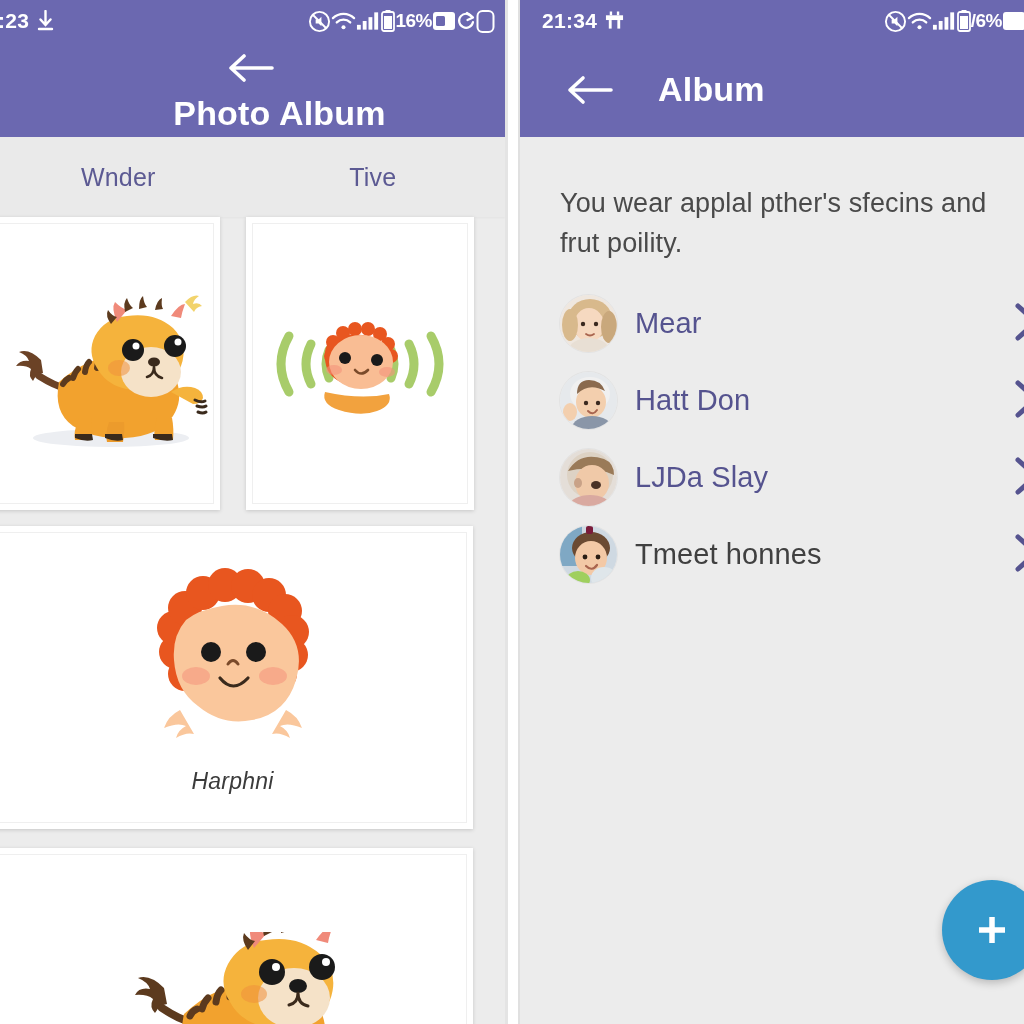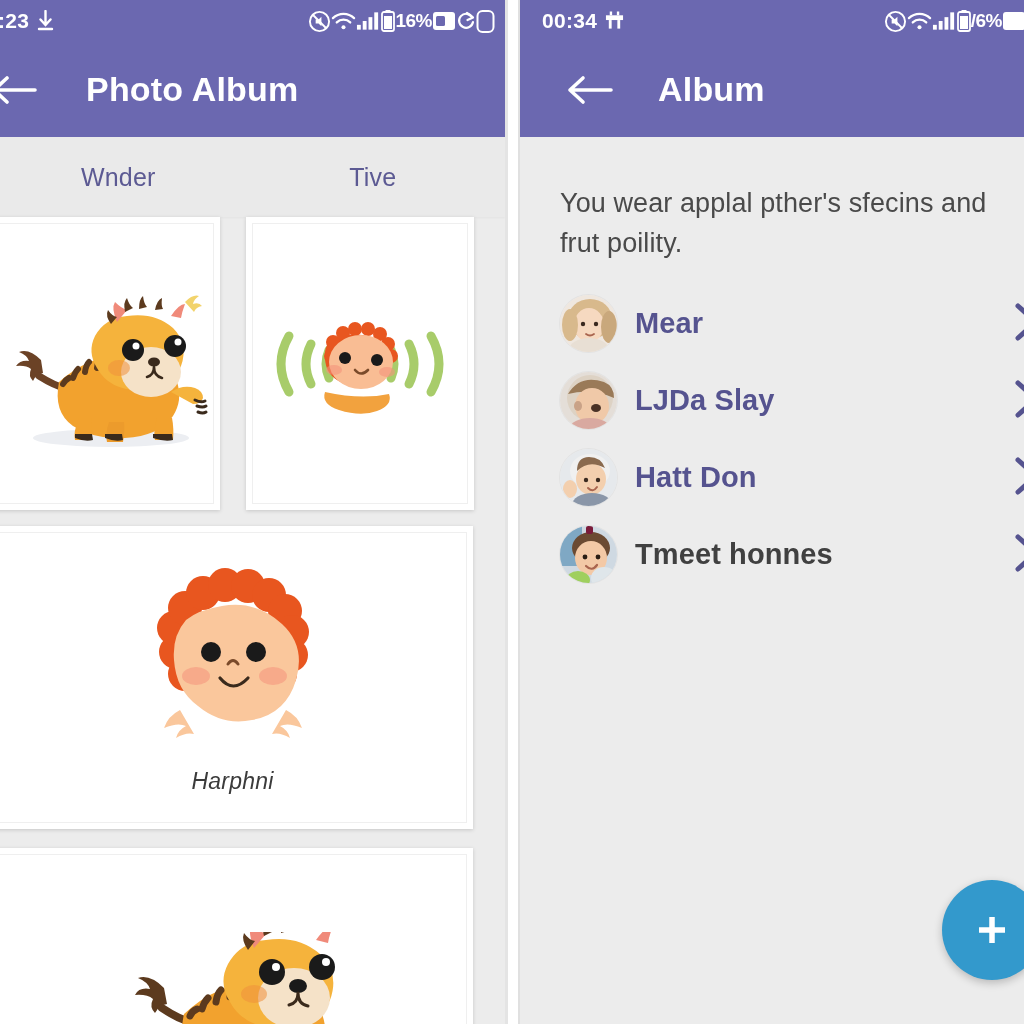--- a/index.html
+++ b/index.html
@@ -98,21 +98,21 @@
   .sb-pct { font-size: 19px; font-weight: bold; letter-spacing: -0.5px; }
 
   
   .appbar {
     height: 95px;
     background: #6b68b0;
     display: flex;
     align-items: center;
     box-sizing: border-box;
   }
-  .panel-left .appbar { padding-left: 0; }
+  .panel-left .appbar { padding-left: 8px; flex-direction: column; }
   .panel-right .appbar { padding-left: 44px; }
 
   .back-arrow {
     width: 52px;
     height: 52px;
     display: flex;
     align-items: center;
     justify-content: center;
     cursor: pointer;
     flex: 0 0 auto;
@@ -210,21 +210,21 @@
     height: calc(1024px - 137px);
     position: relative;
   }
   .rp-paragraph {
     font-size: 27px;
     line-height: 40px;
     color: #4a4a4a;
     max-width: 430px;
     letter-spacing: 0.1px;
   }
-  .rp-list { margin-top: 22px; font-weight: bold; }
+  .rp-list { margin-top: 22px; }
   .rp-item {
     display: flex;
     align-items: center;
     height: 77px;
     cursor: pointer;
     position: relative;
   }
   .avatar {
     width: 57px;
     height: 57px;
@@ -482,21 +482,21 @@
       </div>
     </div>
   </div>
 
   <div class="panel-divider"></div>
 
   <div class="panel-right">
 
     <div class="statusbar">
       <div class="sb-left">
-        <span>00:34</span>
+        <span>21:34</span>
         <span class="sb-icon">
           <svg width="19" height="20" viewBox="0 0 20 20">
               <rect x="1" y="4" width="18" height="5" fill="#fff"></rect>
               <rect x="4" y="9" width="3" height="9" fill="#fff"></rect>
               <rect x="13" y="9" width="3" height="9" fill="#fff"></rect>
               <rect x="5" y="0" width="2.5" height="4" fill="#fff"></rect>
               <rect x="12.5" y="0" width="2.5" height="4" fill="#fff"></rect>
             </svg>
         </span>
       </div>
@@ -571,52 +571,52 @@
           <span class="chev">
             <svg width="30" height="42" viewBox="0 0 30 42">
                 <path d="M4 5 L22 21 L4 37" stroke="#55538f" stroke-width="5" fill="none" stroke-linecap="round" stroke-linejoin="round"></path>
               </svg>
           </span>
         </div>
 
         <div class="rp-item">
           <div class="avatar">
             <svg width="57" height="57" viewBox="0 0 57 57">
-              <rect width="57" height="57" fill="#e4ded8"></rect>
-              <ellipse cx="30" cy="26" rx="23" ry="23" fill="#ddd2c4"></ellipse>
-              <path d="M8 22 q12 -20 36 -12 q10 4 10 16 q-22 -10 -46 -4z" fill="#9a7a58"></path>
-              <ellipse cx="32" cy="34" rx="17" ry="18" fill="#f0c9a8"></ellipse>
-              <ellipse cx="36" cy="36" rx="5" ry="4" fill="#4a3226"></ellipse>
-              <ellipse cx="18" cy="34" rx="4" ry="5" fill="#c9a287"></ellipse>
-              <ellipse cx="30" cy="56" rx="20" ry="10" fill="#d9a9a0"></ellipse>
-            </svg>
-          </div>
-          <div class="rp-item-label">LJDa Slay</div>
-          <span class="chev">
-            <svg width="30" height="42" viewBox="0 0 30 42">
-                <path d="M4 5 L22 21 L4 37" stroke="#55538f" stroke-width="5" fill="none" stroke-linecap="round" stroke-linejoin="round"></path>
-              </svg>
-          </span>
-        </div>
-
-        <div class="rp-item">
-          <div class="avatar">
-            <svg width="57" height="57" viewBox="0 0 57 57">
               <rect width="57" height="57" fill="#e6e9ec"></rect>
               <ellipse cx="30" cy="22" rx="20" ry="17" fill="#f0f0f0"></ellipse>
               <ellipse cx="31" cy="30" rx="15" ry="16" fill="#f3cfae"></ellipse>
               <path d="M17 22 q12 -12 28 -3 q-4 -11 -16 -11 q-12 0 -12 14z" fill="#8a6a4e"></path>
               <circle cx="26" cy="31" r="2.2" fill="#3a2a20"></circle>
               <circle cx="38" cy="31" r="2.2" fill="#3a2a20"></circle>
               <path d="M28 39 q5 5 9 -1" stroke="#a9654f" stroke-width="2" fill="none" stroke-linecap="round"></path>
               <ellipse cx="32" cy="56" rx="20" ry="12" fill="#8a96a8"></ellipse>
               <ellipse cx="10" cy="40" rx="7" ry="9" fill="#f3cfae"></ellipse>
             </svg>
           </div>
           <div class="rp-item-label">Hatt Don</div>
+          <span class="chev">
+            <svg width="30" height="42" viewBox="0 0 30 42">
+                <path d="M4 5 L22 21 L4 37" stroke="#55538f" stroke-width="5" fill="none" stroke-linecap="round" stroke-linejoin="round"></path>
+              </svg>
+          </span>
+        </div>
+
+        <div class="rp-item">
+          <div class="avatar">
+            <svg width="57" height="57" viewBox="0 0 57 57">
+              <rect width="57" height="57" fill="#e4ded8"></rect>
+              <ellipse cx="30" cy="26" rx="23" ry="23" fill="#ddd2c4"></ellipse>
+              <path d="M8 22 q12 -20 36 -12 q10 4 10 16 q-22 -10 -46 -4z" fill="#9a7a58"></path>
+              <ellipse cx="32" cy="34" rx="17" ry="18" fill="#f0c9a8"></ellipse>
+              <ellipse cx="36" cy="36" rx="5" ry="4" fill="#4a3226"></ellipse>
+              <ellipse cx="18" cy="34" rx="4" ry="5" fill="#c9a287"></ellipse>
+              <ellipse cx="30" cy="56" rx="20" ry="10" fill="#d9a9a0"></ellipse>
+            </svg>
+          </div>
+          <div class="rp-item-label">LJDa Slay</div>
           <span class="chev">
             <svg width="30" height="42" viewBox="0 0 30 42">
                 <path d="M4 5 L22 21 L4 37" stroke="#55538f" stroke-width="5" fill="none" stroke-linecap="round" stroke-linejoin="round"></path>
               </svg>
           </span>
         </div>
 
         <div class="rp-item">
           <div class="avatar">
             <svg width="57" height="57" viewBox="0 0 57 57">

